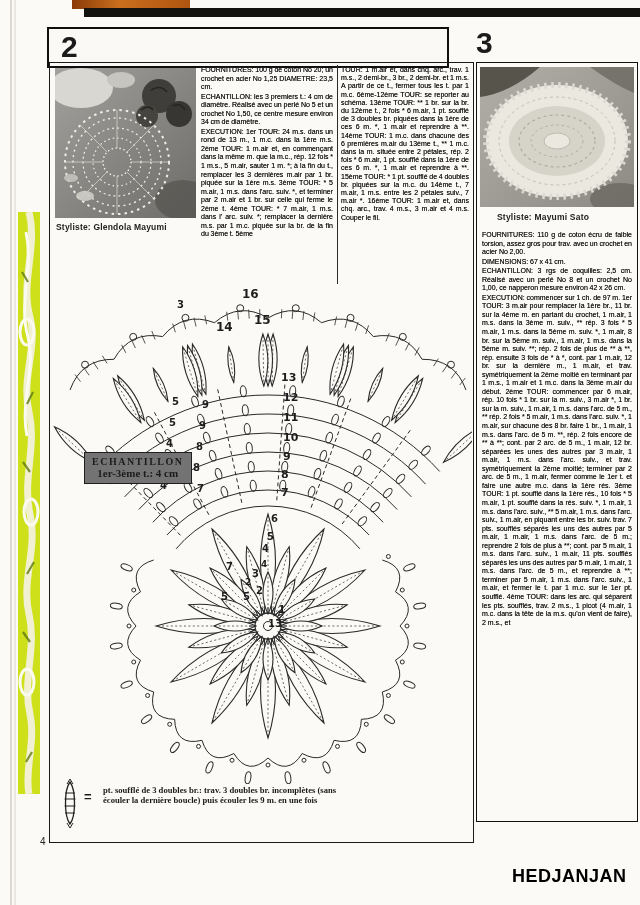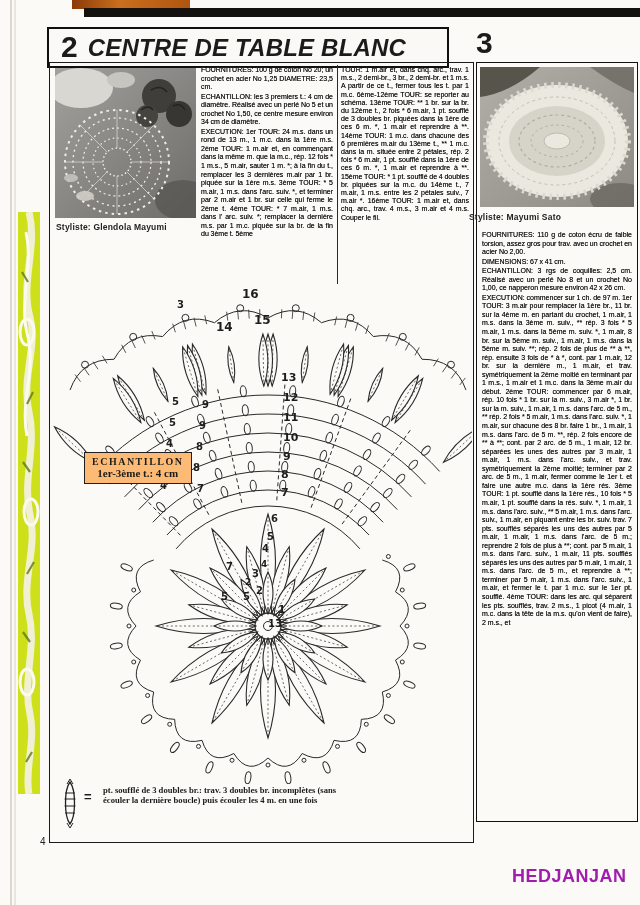--- a/index.html
+++ b/index.html
@@ -23,31 +23,31 @@
   
   .col{position:absolute;font-size:7px;line-height:8.55px;text-align:justify;
        overflow:hidden;color:#161616;text-shadow:0 0 .35px #444;word-spacing:-.2px;}
   .col p{margin:0 0 1px 0;}
   .caption{position:absolute;font-size:8.5px;font-weight:bold;color:#222;letter-spacing:.2px;}
   
   .photo{position:absolute;overflow:hidden;}
   
   #chart{left:50px;top:284px;}
   #chart text{font-family:"DejaVu Sans",sans-serif;font-weight:bold;fill:#1d1d1d;}
-  #samplebox{left:84px;top:452px;background:#fdba74;border:1.6px solid #1f1f1f;
+  #samplebox{left:84px;top:452px;background:#737373;border:1.6px solid #1f1f1f;
              padding:3px 7px 4px 7px;text-align:center;font-family:"Liberation Serif",serif;}
   #samplebox .l1{font-size:10px;font-weight:bold;letter-spacing:1.5px;}
   #samplebox .l2{font-size:11px;font-weight:bold;}
   
   #legend-eq{left:84px;top:789px;font-size:13px;font-weight:bold;}
   #legend-text{left:103px;top:785px;width:252px;font-family:"Liberation Serif",serif;
                font-size:8.6px;line-height:10px;font-weight:bold;color:#1a1a1a;}
   
   #pg4{left:40px;top:836px;font-size:10px;color:#222;}
-  #brand{left:512px;top:866px;font-size:18px;font-weight:bold;letter-spacing:.5px;color:#a21caf;}
+  #brand{left:512px;top:866px;font-size:18px;font-weight:bold;letter-spacing:.5px;color:#000000;}
 </style>
 </head>
 <body>
 
 <div id="page">
 
   <div class="edgeline abs" style="left:10px;background:#d9d7d0;"></div>
   <div class="edgeline abs" style="left:14px;background:#e8e6de;"></div>
   <div class="abs" style="left:18px;top:212px;">
     <svg width="22" height="582" viewBox="0 0 22 582">
@@ -59,21 +59,20 @@
       <ellipse cx="9" cy="470" rx="7" ry="13" fill="none" stroke="#fbfaf0" stroke-width="3"></ellipse>
       <path d="M4,60 l6,10 M15,180 l-6,12 M5,250 l7,10 M16,350 l-7,12 M5,420 l7,10 M14,540 l-6,10" stroke="#5f7a10" stroke-width="2.2" opacity="0.8"></path>
     </svg>
   </div>
 
   <div id="orange" class="abs"></div>
   <div id="topbar" class="abs"></div>
 
   <div id="titlebox" class="abs">
     <span class="num">2</span>
-    <span class="ttl">CENTRE DE TABLE BLANC</span>
   </div>
   <div id="pagenum3" class="abs">3</div>
 
   <div id="mainbox" class="abs"></div>
   <div class="vrule abs" style="left:337px;top:65px;height:219px;"></div>
 
   <div class="photo abs" style="left:55px;top:68px;">
     <svg width="141" height="150" viewBox="0 0 141 150">
       <defs>
         <linearGradient id="g1" x1="0" y1="0" x2="1" y2="1">
@@ -129,21 +128,21 @@
       <ellipse cx="140" cy="132" rx="30" ry="16" fill="#5e5b54" opacity="0.6"></ellipse>
       <ellipse cx="77" cy="74" rx="71" ry="56" fill="#ebe8e0"></ellipse>
       <ellipse cx="77" cy="74" rx="71" ry="56" fill="none" stroke="#dcd9d0" stroke-width="6" stroke-dasharray="2.5 4.5"></ellipse>
       <ellipse cx="77" cy="74" rx="58" ry="44" fill="none" stroke="#c2bfb5" stroke-width="1" stroke-dasharray="3 3"></ellipse>
       <ellipse cx="77" cy="74" rx="48" ry="35" fill="#d6d3c9"></ellipse>
       <ellipse cx="77" cy="74" rx="38" ry="26" fill="none" stroke="#b0ada2" stroke-width="1.2" stroke-dasharray="3 3"></ellipse>
       <ellipse cx="77" cy="74" rx="26" ry="16" fill="none" stroke="#b0ada2" stroke-width="1" stroke-dasharray="2.5 3"></ellipse>
       <ellipse cx="77" cy="74" rx="13" ry="8" fill="#ebe8e0" stroke="#bdbab0" stroke-width="1"></ellipse>
     </svg>
   </div>
-  <div class="caption abs" style="left:455px;top:212px;padding-left:14px;">Styliste: Mayumi Sato</div>
+  <div class="caption abs" style="left:483px;top:212px;padding-left:14px;">Styliste: Mayumi Sato</div>
   <div class="col" style="left:482px;top:231px;width:150px;height:586px;">
     <p>FOURNITURES: 110 g de coton écru de faible torsion, assez gros pour trav. avec un crochet en acier No 2,00.</p>
     <p>DIMENSIONS: 67 x 41 cm.</p>
     <p>ECHANTILLON: 3 rgs de coquilles: 2,5 cm. Réalisé avec un perlé No 8 et un crochet No 1,00, ce napperon mesure environ 42 x 26 cm.</p>
     <p>EXECUTION: commencer sur 1 ch. de 97 m. 1er TOUR: 3 m.air pour remplacer la 1ère br., 11 br. sur la 4ème m. en partant du crochet, 1 m.air, 1 m.s. dans la 3ème m. suiv., ** rép. 3 fois * 5 m.air, 1 m.s. dans la 5ème m. suiv. *, 1 m.air, 8 br. sur la 5ème m. suiv., 1 m.air, 1 m.s. dans la 5ème m. suiv. **; rép. 2 fois de plus de ** à **, rép. ensuite 3 fois de * à *, cont. par 1 m.air, 12 br. sur la dernière m., 1 m.air, et trav. symétriquement la 2ème moitié en terminant par 1 m.s., 1 m.air et 1 m.c. dans la 3ème m.air du début. 2ème TOUR: commencer par 6 m.air, rép. 10 fois * 1 br. sur la m. suiv., 3 m.air *, 1 br. sur la m. suiv., 1 m.air, 1 m.s. dans l'arc. de 5 m., ** rép. 2 fois * 5 m.air, 1 m.s. dans l'arc. suiv. *, 1 m.air, sur chacune des 8 br. faire 1 br., 1 m.air, 1 m.s. dans l'arc. de 5 m. **, rép. 2 fois encore de ** à **; cont. par 2 arc. de 5 m., 1 m.air, 12 br. séparées les unes des autres par 3 m.air, 1 m.air, 1 m.s. dans l'arc. suiv., et trav. symétriquement la 2ème moitié; terminer par 2 arc. de 5 m., 1 m.air, fermer comme le 1er t. et faire une autre m.c. dans la 1ère rés. 3ème TOUR: 1 pt. soufflé dans la 1ère rés., 10 fois * 5 m.air, 1 pt. soufflé dans la rés. suiv. *, 1 m.air, 1 m.s. dans l'arc. suiv., ** 5 m.air, 1 m.s. dans l'arc. suiv., 1 m.air, en piquant entre les br. suiv. trav. 7 pts. soufflés séparés les uns des autres par 5 m.air, 1 m.air, 1 m.s. dans l'arc. de 5 m.; reprendre 2 fois de plus à **; cont. par 5 m.air, 1 m.s. dans l'arc. suiv., 1 m.air, 11 pts. soufflés séparés les uns des autres par 5 m.air, 1 m.air, 1 m.s. dans l'arc. de 5 m., et reprendre à **; terminer par 5 m.air, 1 m.s. dans l'arc. suiv., 1 m.air, et fermer le t. par 1 m.c. sur le 1er pt. soufflé. 4ème TOUR: dans les arc. qui séparent les pts. soufflés, trav. 2 m.s., 1 picot (4 m.air, 1 m.c. dans la tête de la m.s. qu'on vient de faire), 2 m.s., et</p>
   </div>
 
   <svg id="chart" class="abs" width="422" height="500" viewBox="0 0 422 500">
     <g id="chart-deco">
         <path d="M415.97858378345416,106.05831151935476 Q404.98591825044105,74.95643356178869 372,75.26417563439293" fill="none" stroke="#2a2a2a" stroke-width="1"></path>
@@ -479,17 +478,17 @@
   </div>
 
   <div class="abs" style="left:60px;top:779px;">
     <svg width="20" height="50" viewBox="0 0 20 50">
       <path d="M10,3 C4,11 4,37 10,45 C16,37 16,11 10,3 Z" fill="none" stroke="#222" stroke-width="1.3"></path>
       <path d="M5,14 H15 M4.5,20 H15.5 M4.5,27 H15.5 M5,34 H15" stroke="#222" stroke-width="1"></path>
       <path d="M10,0 l-3,5 M10,0 l3,5 M10,49 l-3,-5 M10,49 l3,-5" stroke="#222" stroke-width="1"></path>
     </svg>
   </div>
   <div id="legend-eq" class="abs">=</div>
-  <div id="legend-text" class="abs">pt. soufflé de 3 doubles br.: trav. 3 doubles br. incomplètes (sans écouler la dernière boucle) puis écouler les 4 m. en une fois</div>
+  <div id="legend-text" class="abs">pt. soufflé de 3 doubles br.: trav. 3 doubles br. incomplètes (sans écouler la dernière boucle) puis écouler les 9 m. en une fois</div>
 
   <div id="pg4" class="abs">4</div>
   <div id="brand" class="abs">HEDJANJAN</div>
 </div>
 
 </body></html>

